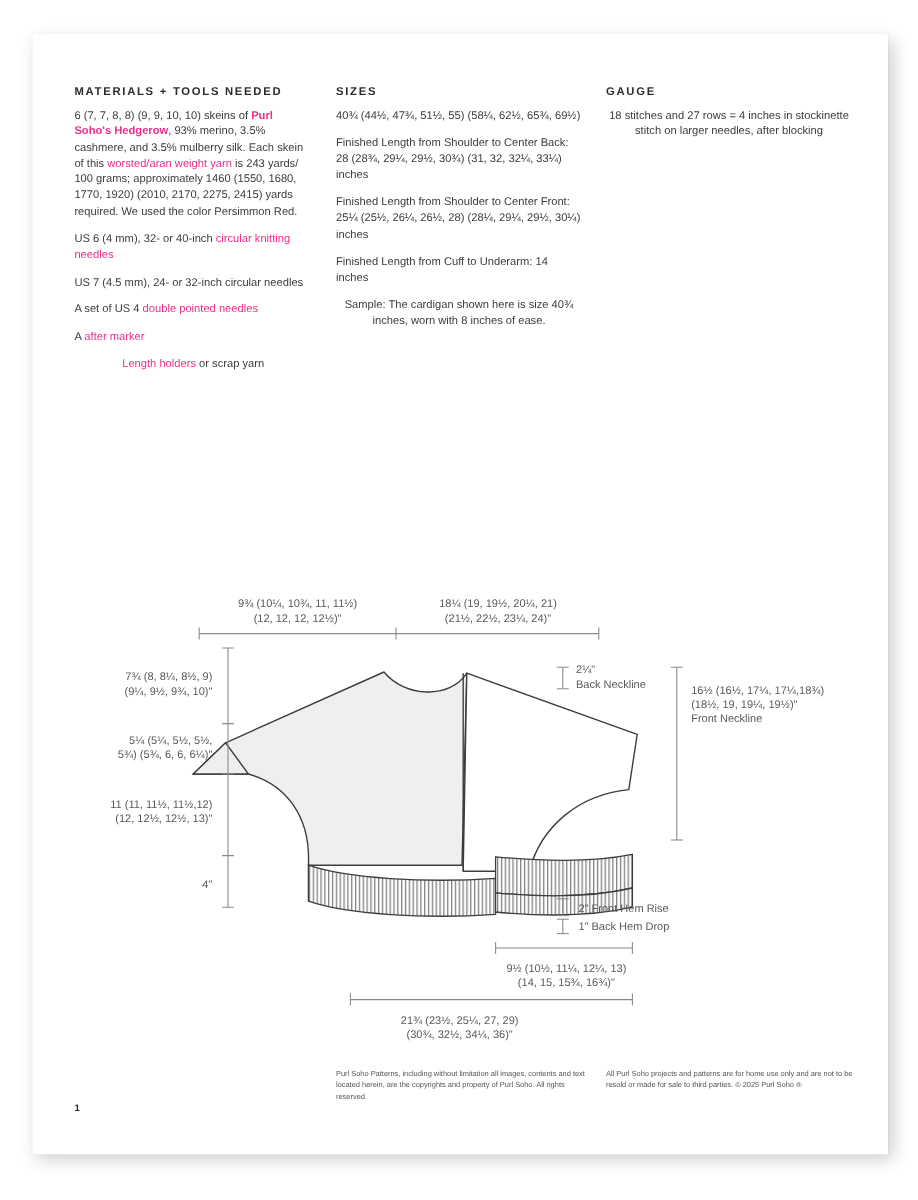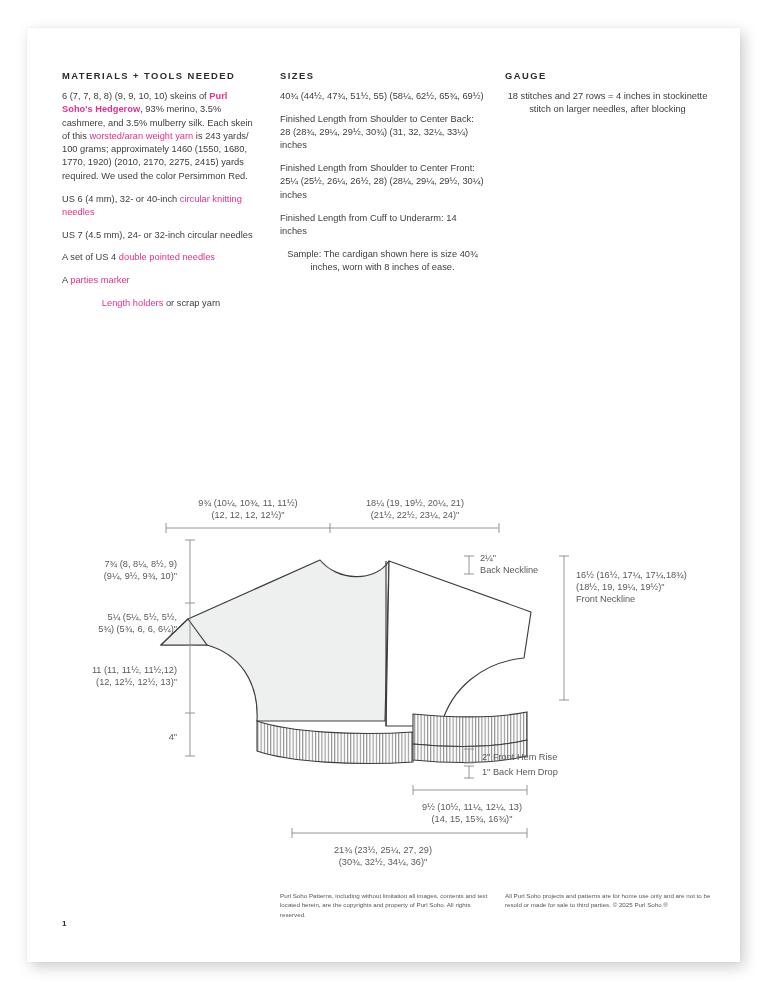--- a/index.html
+++ b/index.html
@@ -80,21 +80,21 @@
 <div id="page-shadow-wrap">
   <div id="sheet">
 
     <div class="col" id="col-materials">
       <div class="col-head">MATERIALS + TOOLS NEEDED</div>
       <div>
           <p><span>6 (7, 7, 8, 8) (9, 9, 10, 10) skeins of </span><span class="pink-b">Purl Soho's Hedgerow</span><span>, 93% merino, 3.5% cashmere, and 3.5% mulberry silk. Each skein of this </span><span class="pink">worsted/aran weight yarn</span><span> is 243 yards/ 100 grams; approximately 1460 (1550, 1680, 1770, 1920) (2010, 2170, 2275, 2415) yards required. We used the color Persimmon Red.</span></p>
           <p><span>US 6 (4 mm), 32- or 40-inch </span><span class="pink">circular knitting needles</span></p>
           <p><span>US 7 (4.5 mm), 24- or 32-inch circular needles</span></p>
           <p><span>A set of US 4 </span><span class="pink">double pointed needles</span></p>
-          <p><span>A </span><span class="pink">parties marker</span></p>
+          <p><span>A </span><span class="pink">after marker</span></p>
           <p><span class="pink">Length holders</span><span> or scrap yarn</span></p>
         </div>
     </div>
 
     <div class="col" id="col-sizes">
       <div class="col-head">SIZES</div>
       <div>
           <p><span>40¾ (44½, 47¾, 51½, 55) (58¼, 62½, 65¾, 69½)</span></p>
           <p><span>Finished Length from Shoulder to Center Back: 28 (28¾, 29¼, 29½, 30¾) (31, 32, 32¼, 33¼) inches</span></p>
           <p><span>Finished Length from Shoulder to Center Front: 25¼ (25½, 26¼, 26½, 28) (28¼, 29¼, 29½, 30¼) inches</span></p>

